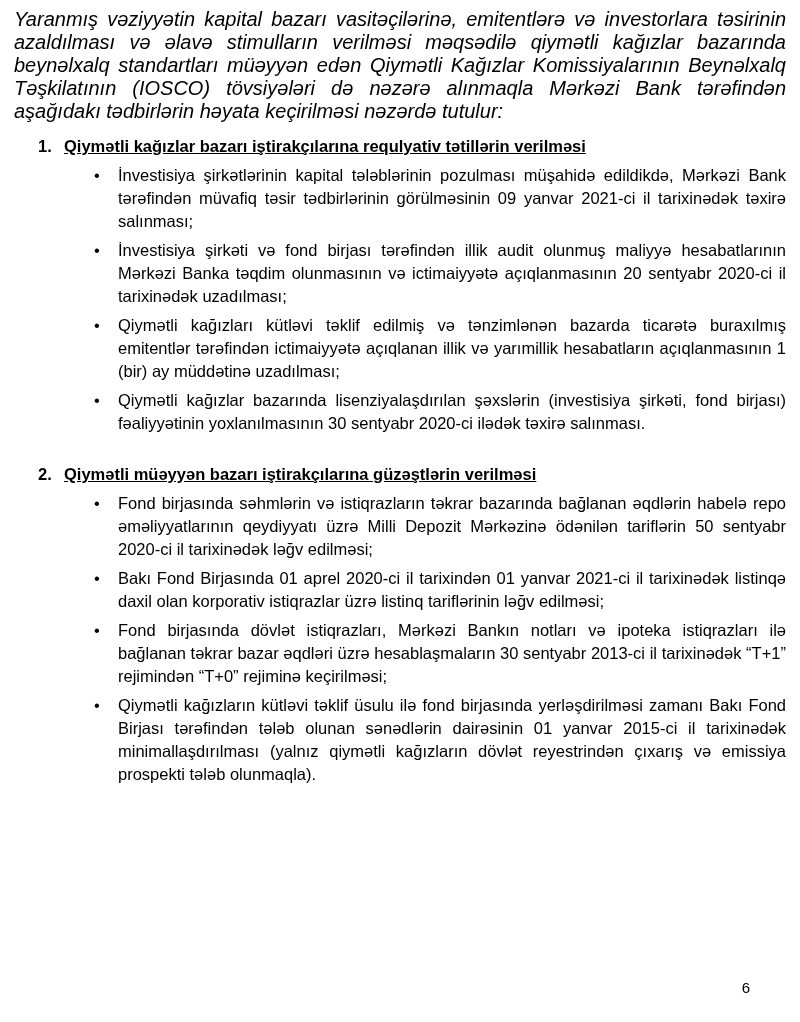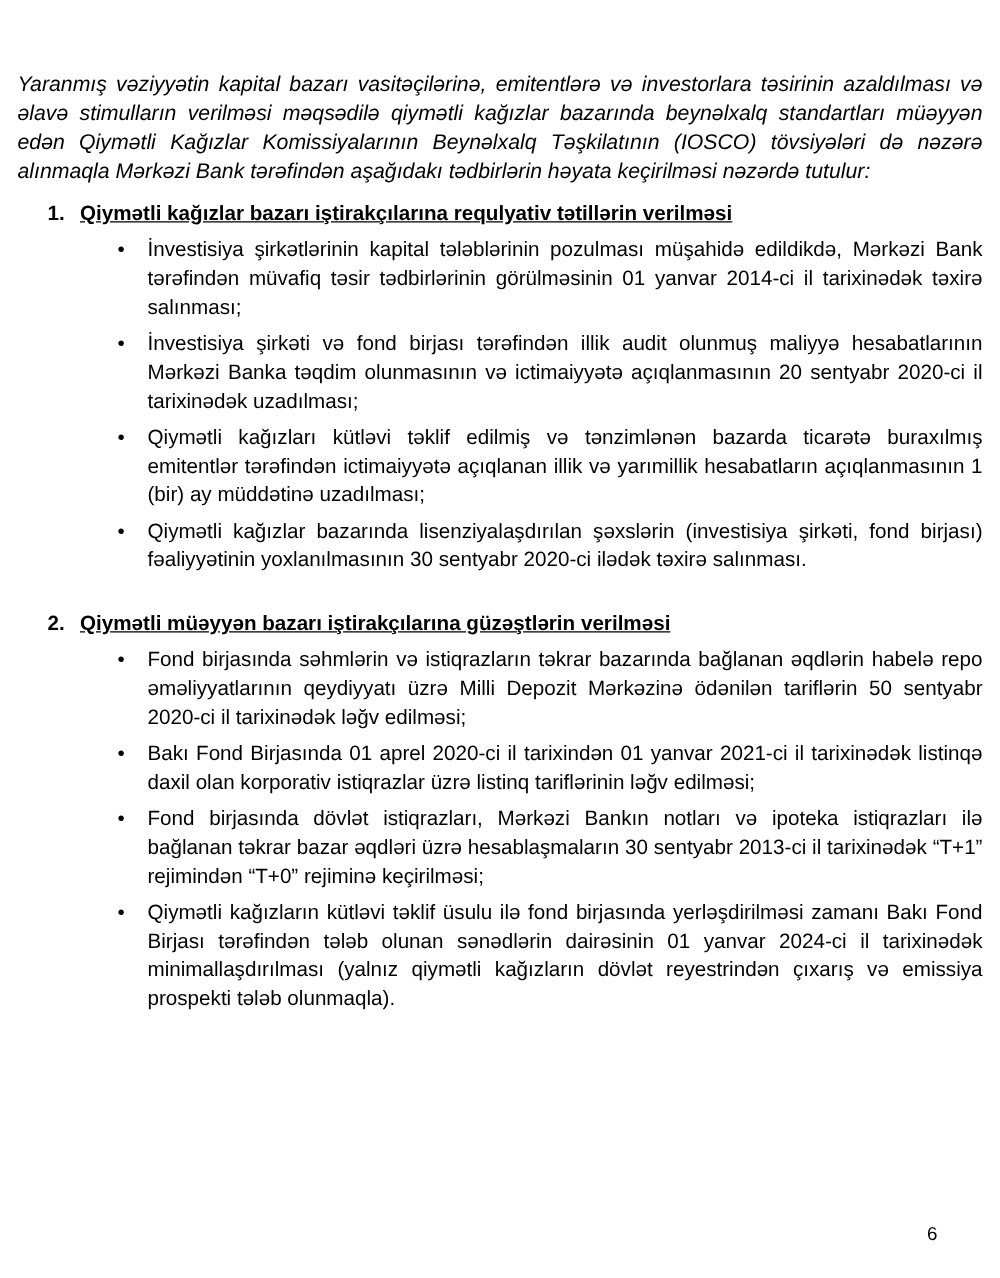--- a/index.html
+++ b/index.html
@@ -13,24 +13,23 @@
     color: #000000;
   }
   .page {
     width: 800px;
     height: 1022px;
     padding: 8px 14px 0 14px;
     position: relative;
   }
   .intro {
     font-style: italic;
-    font-size: 17px;
+    font-size: 20px;
     line-height: 23px;
     text-align: justify;
-    margin-top: 48px;
   }
   .section { margin-top: 12px; }
   .section.second { margin-top: 28px; }
   .section-heading {
     display: flex;
     font-weight: bold;
     font-size: 16.5px;
     line-height: 23px;
     margin-left: 24px;
   }
@@ -69,21 +68,21 @@
   <p class="intro">Yaranmış vəziyyətin kapital bazarı vasitəçilərinə, emitentlərə və investorlara təsirinin azaldılması və əlavə stimulların verilməsi məqsədilə qiymətli kağızlar bazarında beynəlxalq standartları müəyyən edən Qiymətli Kağızlar Komissiyalarının Beynəlxalq Təşkilatının (IOSCO) tövsiyələri də nəzərə alınmaqla Mərkəzi Bank tərəfindən aşağıdakı tədbirlərin həyata keçirilməsi nəzərdə tutulur:</p>
 
   <section class="section">
     <div class="section-heading">
       <span class="section-number">1.</span>
       <span class="section-title">Qiymətli kağızlar bazarı iştirakçılarına requlyativ tətillərin verilməsi</span>
     </div>
     <div class="bullets">
       <div class="bullet-item">
         <span class="bullet-marker">•</span>
-        <div class="bullet-text">İnvestisiya şirkətlərinin kapital tələblərinin pozulması müşahidə edildikdə, Mərkəzi Bank tərəfindən müvafiq təsir tədbirlərinin görülməsinin 01 yanvar 2014-ci il tarixinədək təxirə salınması;</div>
+        <div class="bullet-text">İnvestisiya şirkətlərinin kapital tələblərinin pozulması müşahidə edildikdə, Mərkəzi Bank tərəfindən müvafiq təsir tədbirlərinin görülməsinin 09 yanvar 2021-ci il tarixinədək təxirə salınması;</div>
       </div>
       <div class="bullet-item">
         <span class="bullet-marker">•</span>
         <div class="bullet-text">İnvestisiya şirkəti və fond birjası tərəfindən illik audit olunmuş maliyyə hesabatlarının Mərkəzi Banka təqdim olunmasının və ictimaiyyətə açıqlanmasının 20 sentyabr 2020-ci il tarixinədək uzadılması;</div>
       </div>
       <div class="bullet-item">
         <span class="bullet-marker">•</span>
         <div class="bullet-text">Qiymətli kağızları kütləvi təklif edilmiş və tənzimlənən bazarda ticarətə buraxılmış emitentlər tərəfindən ictimaiyyətə açıqlanan illik və yarımillik hesabatların açıqlanmasının 1 (bir) ay müddətinə uzadılması;</div>
       </div>
       <div class="bullet-item">
@@ -106,20 +105,20 @@
       <div class="bullet-item">
         <span class="bullet-marker">•</span>
         <div class="bullet-text">Bakı Fond Birjasında 01 aprel 2020-ci il tarixindən 01 yanvar 2021-ci il tarixinədək listinqə daxil olan korporativ istiqrazlar üzrə listinq tariflərinin ləğv edilməsi;</div>
       </div>
       <div class="bullet-item">
         <span class="bullet-marker">•</span>
         <div class="bullet-text">Fond birjasında dövlət istiqrazları, Mərkəzi Bankın notları və ipoteka istiqrazları ilə bağlanan təkrar bazar əqdləri üzrə hesablaşmaların 30 sentyabr 2013-ci il tarixinədək “T+1” rejimindən “T+0” rejiminə keçirilməsi;</div>
       </div>
       <div class="bullet-item">
         <span class="bullet-marker">•</span>
-        <div class="bullet-text">Qiymətli kağızların kütləvi təklif üsulu ilə fond birjasında yerləşdirilməsi zamanı Bakı Fond Birjası tərəfindən tələb olunan sənədlərin dairəsinin 01 yanvar 2024-ci il tarixinədək minimallaşdırılması (yalnız qiymətli kağızların dövlət reyestrindən çıxarış və emissiya prospekti tələb olunmaqla).</div>
+        <div class="bullet-text">Qiymətli kağızların kütləvi təklif üsulu ilə fond birjasında yerləşdirilməsi zamanı Bakı Fond Birjası tərəfindən tələb olunan sənədlərin dairəsinin 01 yanvar 2015-ci il tarixinədək minimallaşdırılması (yalnız qiymətli kağızların dövlət reyestrindən çıxarış və emissiya prospekti tələb olunmaqla).</div>
       </div>
     </div>
   </section>
 
   <div class="page-number">6</div>
 
 </div>
 
 </body></html>

